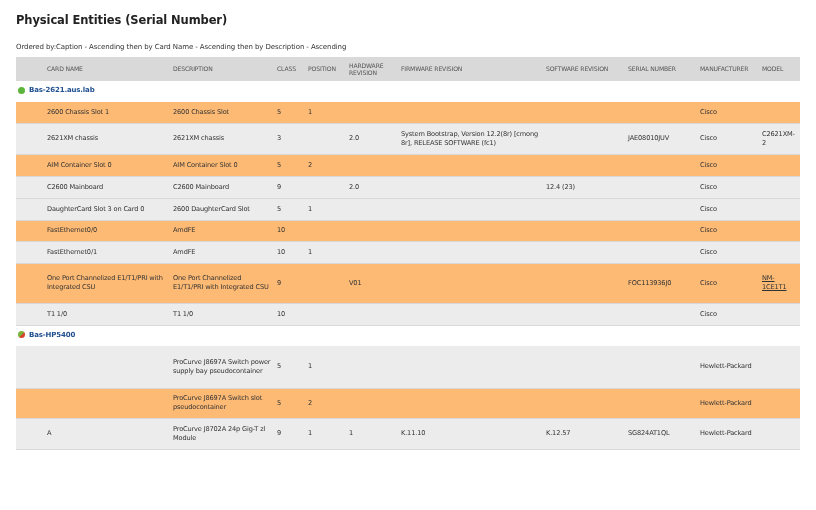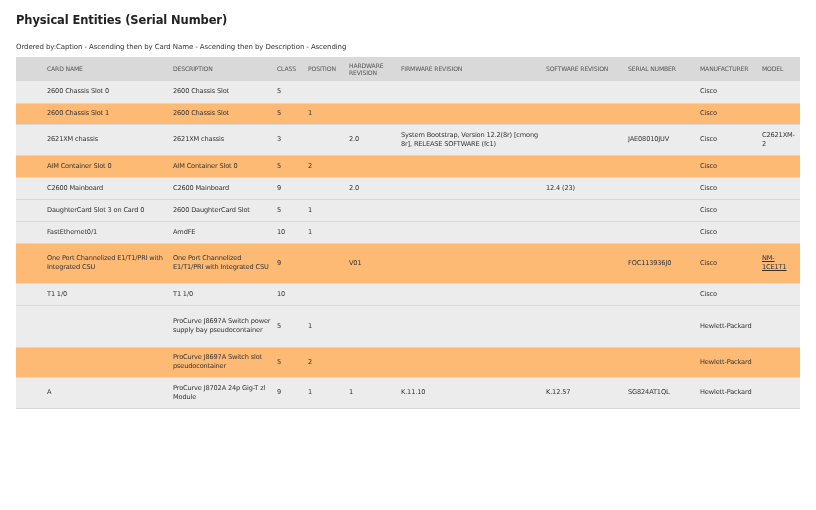--- a/index.html
+++ b/index.html
@@ -74,31 +74,25 @@
         <th>POSITION</th>
         <th>HARDWARE REVISION</th>
         <th>FIRMWARE REVISION</th>
         <th>SOFTWARE REVISION</th>
         <th>SERIAL NUMBER</th>
         <th>MANUFACTURER</th>
         <th>MODEL</th>
       </tr>
     </thead>
     <tbody id="tbody">
-        <tr class="odd">
-          <td class="pad-left" style="height: 22px;">2600 Chassis Slot 0</td>
-          <td style="height: 22px;">2600 Chassis Slot</td>
-          <td style="height: 22px;">5</td>
-          <td style="height: 22px;"></td>
-          <td style="height: 22px;"></td>
-          <td style="height: 22px;"></td>
-          <td style="height: 22px;"></td>
-          <td style="height: 22px;"></td>
-          <td style="height: 22px;">Cisco</td>
-          <td style="height: 22px;"></td>
+        <tr class="group">
+          <td colspan="10"><span class="node">
+              <span class="dot green"></span>
+              <span>Bas-2621.aus.lab</span>
+            </span></td>
         </tr>
         <tr class="even">
           <td class="pad-left" style="height: 21px;">2600 Chassis Slot 1</td>
           <td style="height: 21px;">2600 Chassis Slot</td>
           <td style="height: 21px;">5</td>
           <td style="height: 21px;">1</td>
           <td style="height: 21px;"></td>
           <td style="height: 21px;"></td>
           <td style="height: 21px;"></td>
           <td style="height: 21px;"></td>
@@ -146,20 +140,32 @@
           <td style="height: 22px;">2600 DaughterCard Slot</td>
           <td style="height: 22px;">5</td>
           <td style="height: 22px;">1</td>
           <td style="height: 22px;"></td>
           <td style="height: 22px;"></td>
           <td style="height: 22px;"></td>
           <td style="height: 22px;"></td>
           <td style="height: 22px;">Cisco</td>
           <td style="height: 22px;"></td>
         </tr>
+        <tr class="even">
+          <td class="pad-left" style="height: 21px;">FastEthernet0/0</td>
+          <td style="height: 21px;">AmdFE</td>
+          <td style="height: 21px;">10</td>
+          <td style="height: 21px;"></td>
+          <td style="height: 21px;"></td>
+          <td style="height: 21px;"></td>
+          <td style="height: 21px;"></td>
+          <td style="height: 21px;"></td>
+          <td style="height: 21px;">Cisco</td>
+          <td style="height: 21px;"></td>
+        </tr>
         <tr class="odd">
           <td class="pad-left" style="height: 22px;">FastEthernet0/1</td>
           <td style="height: 22px;">AmdFE</td>
           <td style="height: 22px;">10</td>
           <td style="height: 22px;">1</td>
           <td style="height: 22px;"></td>
           <td style="height: 22px;"></td>
           <td style="height: 22px;"></td>
           <td style="height: 22px;"></td>
           <td style="height: 22px;">Cisco</td>
@@ -182,20 +188,26 @@
           <td style="height: 22px;">T1 1/0</td>
           <td style="height: 22px;">10</td>
           <td style="height: 22px;"></td>
           <td style="height: 22px;"></td>
           <td style="height: 22px;"></td>
           <td style="height: 22px;"></td>
           <td style="height: 22px;"></td>
           <td style="height: 22px;">Cisco</td>
           <td style="height: 22px;"></td>
         </tr>
+        <tr class="group">
+          <td colspan="10"><span class="node">
+              <span class="dot mixed"></span>
+              <span>Bas-HP5400</span>
+            </span></td>
+        </tr>
         <tr class="odd">
           <td class="pad-left" style="height: 42px;"></td>
           <td style="height: 42px;">ProCurve J8697A Switch power supply bay pseudocontainer</td>
           <td style="height: 42px;">5</td>
           <td style="height: 42px;">1</td>
           <td style="height: 42px;"></td>
           <td style="height: 42px;"></td>
           <td style="height: 42px;"></td>
           <td style="height: 42px;"></td>
           <td style="height: 42px;">Hewlett-Packard</td>

